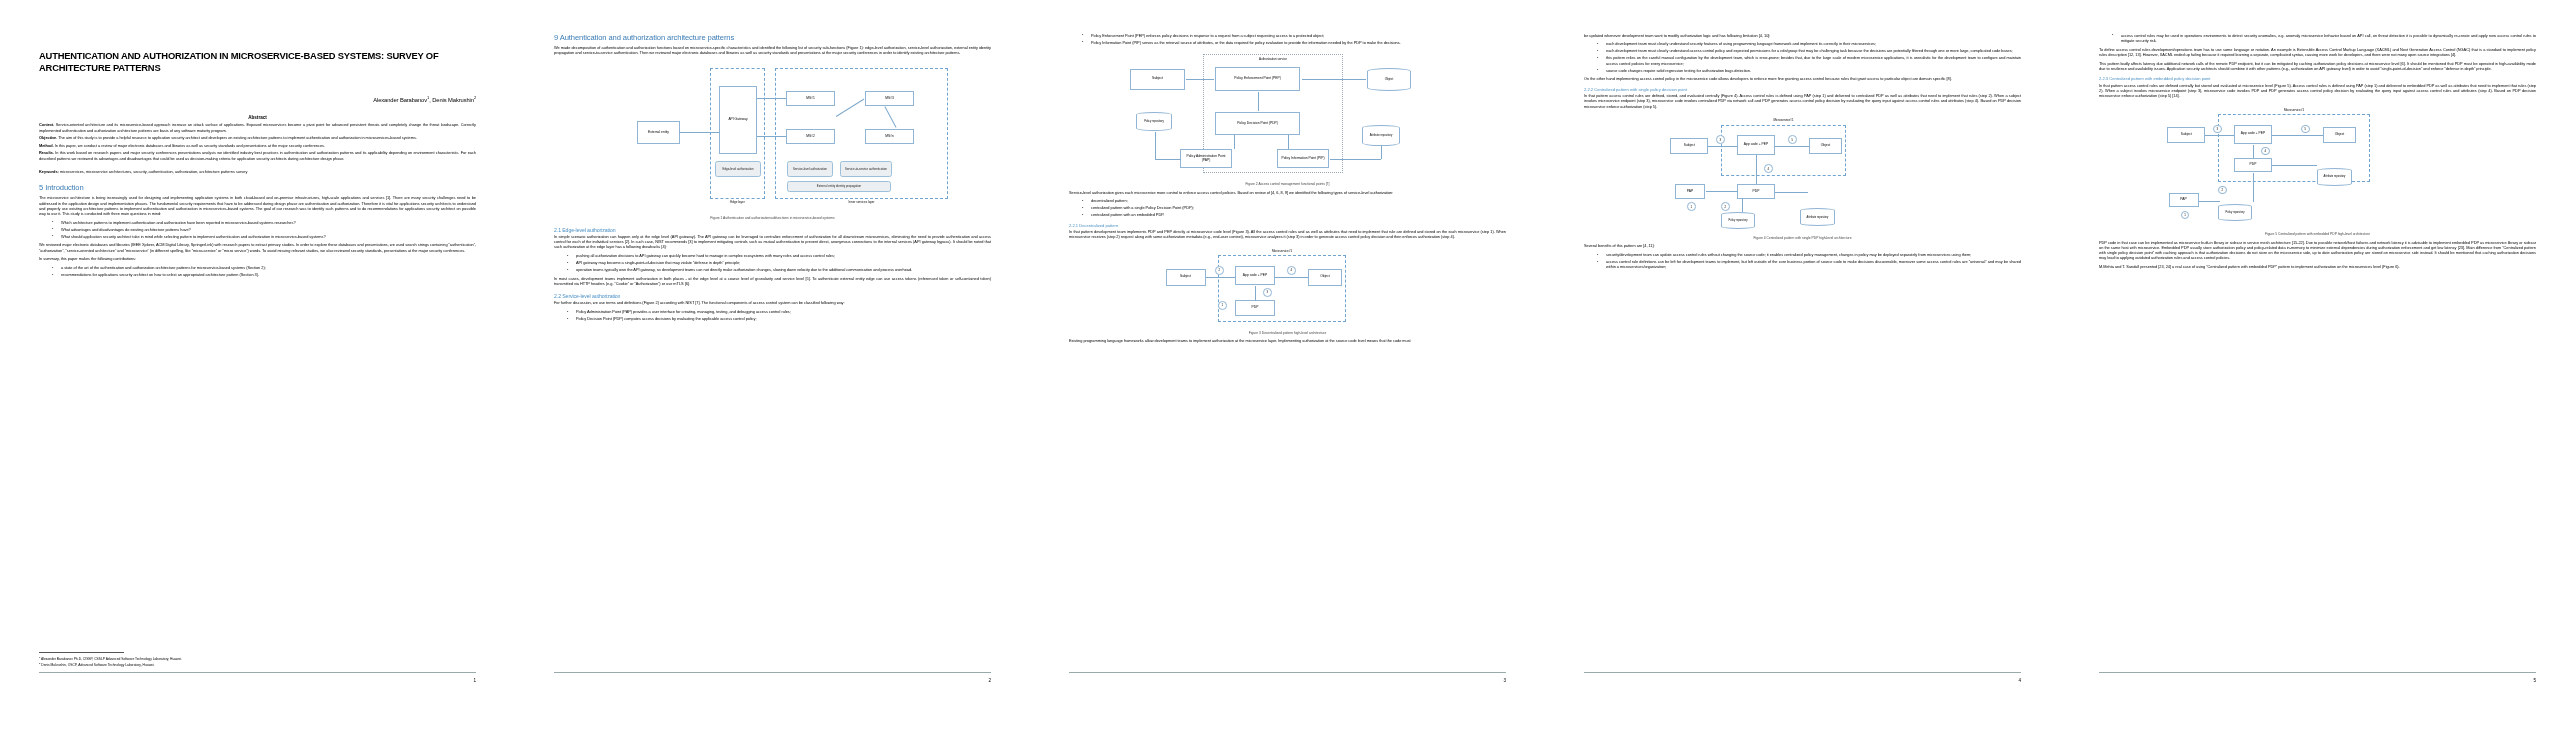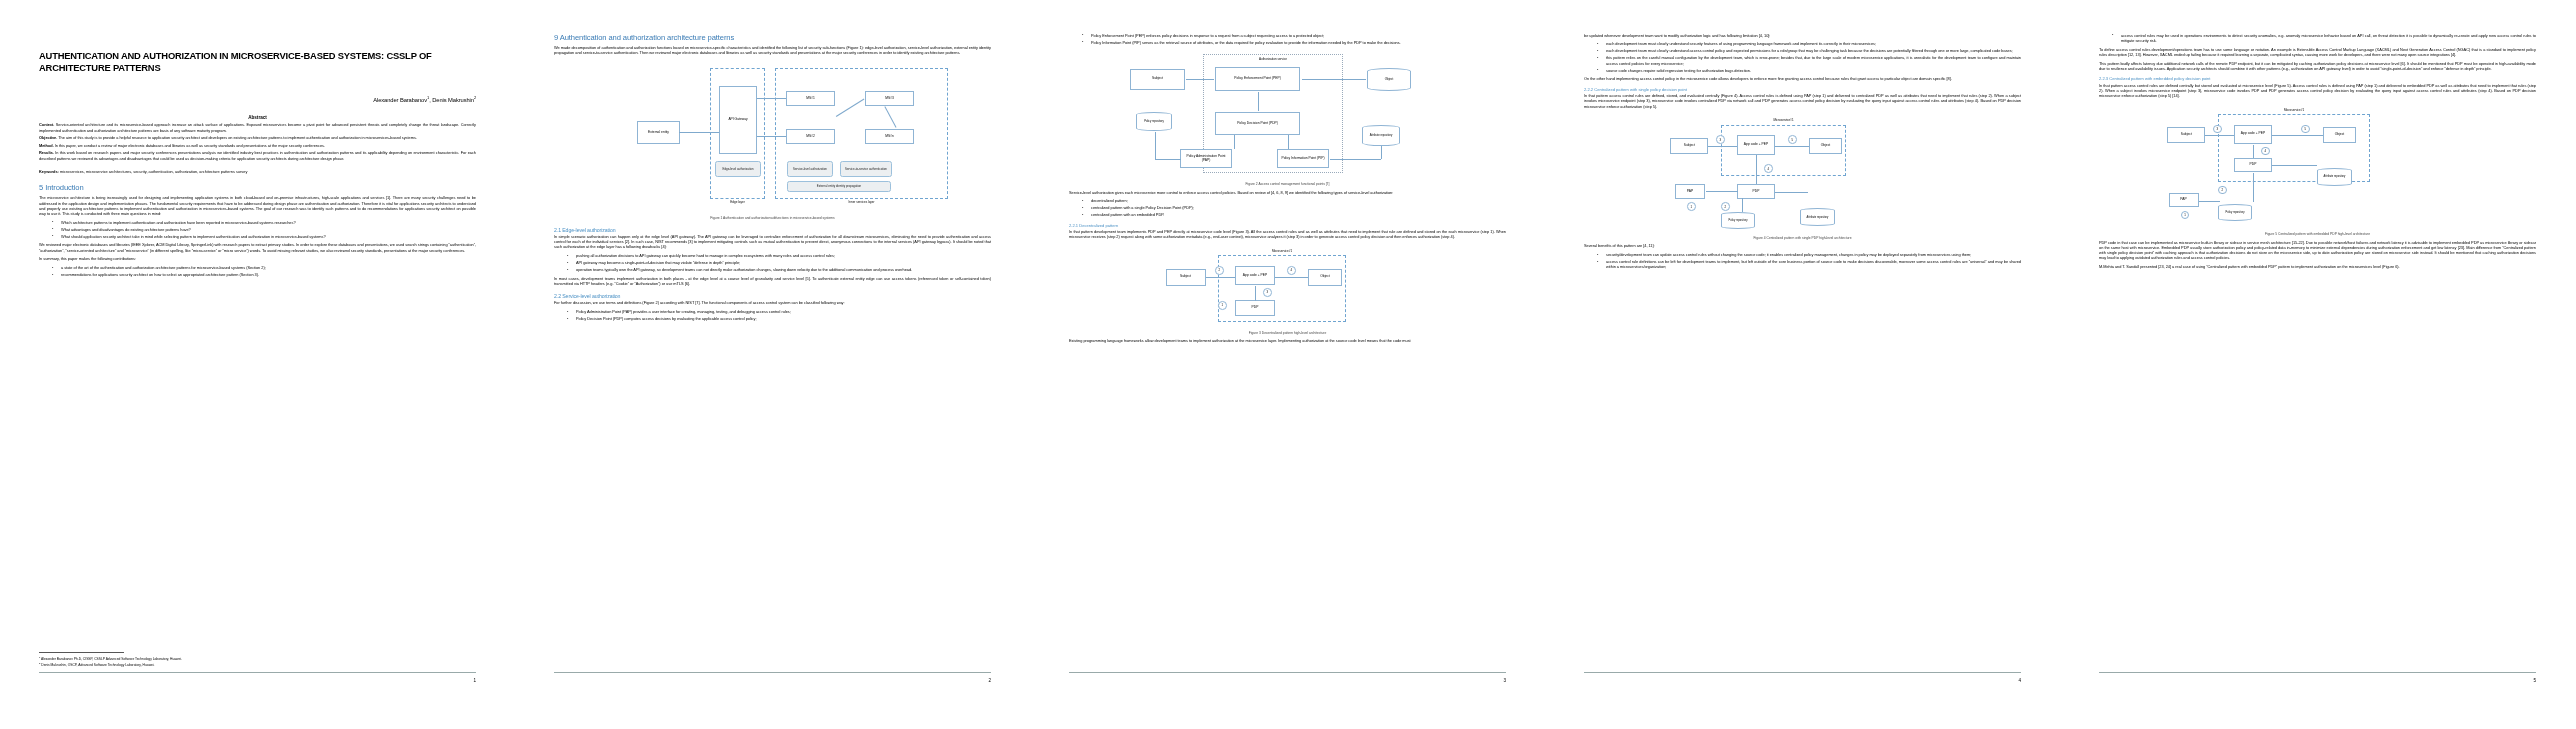--- a/index.html
+++ b/index.html
@@ -43,21 +43,21 @@
   .num{position:absolute;border:0.6px solid #8fb4d4;background:#fff;border-radius:50%;width:6.7px;height:6.7px;display:flex;align-items:center;justify-content:center;font-size:2.8px;}
   .cyl{position:absolute;border:0.6px solid #8fb4d4;background:#fff;border-radius:50% / 14%;display:flex;align-items:center;justify-content:center;text-align:center;font-size:3px;line-height:1.2;box-sizing:border-box;}
 </style>
 </head>
 <body>
 
 <div class="spread">
 
   <div class="page">
     <div class="page-inner">
-      <div class="title">AUTHENTICATION AND AUTHORIZATION IN MICROSERVICE-BASED SYSTEMS: CSSLP OF ARCHITECTURE PATTERNS</div>
+      <div class="title">AUTHENTICATION AND AUTHORIZATION IN MICROSERVICE-BASED SYSTEMS: SURVEY OF ARCHITECTURE PATTERNS</div>
       <div class="authors">
         <span>Alexander Barabanov</span><sup>1</sup><span>, Denis Makrushin</span><sup>2</sup>
       </div>
       <div class="abstract-h">Abstract</div>
       <div class="abs">
         <p><b>Context.</b><span> Service-oriented architecture and its microservice-based approach increase an attack surface of applications. Exposed microservices become a pivot point for advanced persistent threats and completely change the threat landscape. Correctly implemented authentication and authorization architecture patterns are basis of any software maturity program.</span></p>
         <p><b>Objective.</b><span> The aim of this study is to provide a helpful resource to application security architect and developers on existing architecture patterns to implement authentication and authorization in microservices-based systems.</span></p>
         <p><b>Method.</b><span> In this paper, we conduct a review of major electronic databases and libraries as well as security standards and presentations at the major security conferences.</span></p>
         <p><b>Results.</b><span> In this work based on research papers and major security conferences presentations analysis we identified industry best practices in authentication and authorization patterns and its applicability depending on environment characteristic. For each described patterns we reviewed its advantages and disadvantages that could be used as decision-making criteria for application security architects during architecture design phase.</span></p>
       </div>

